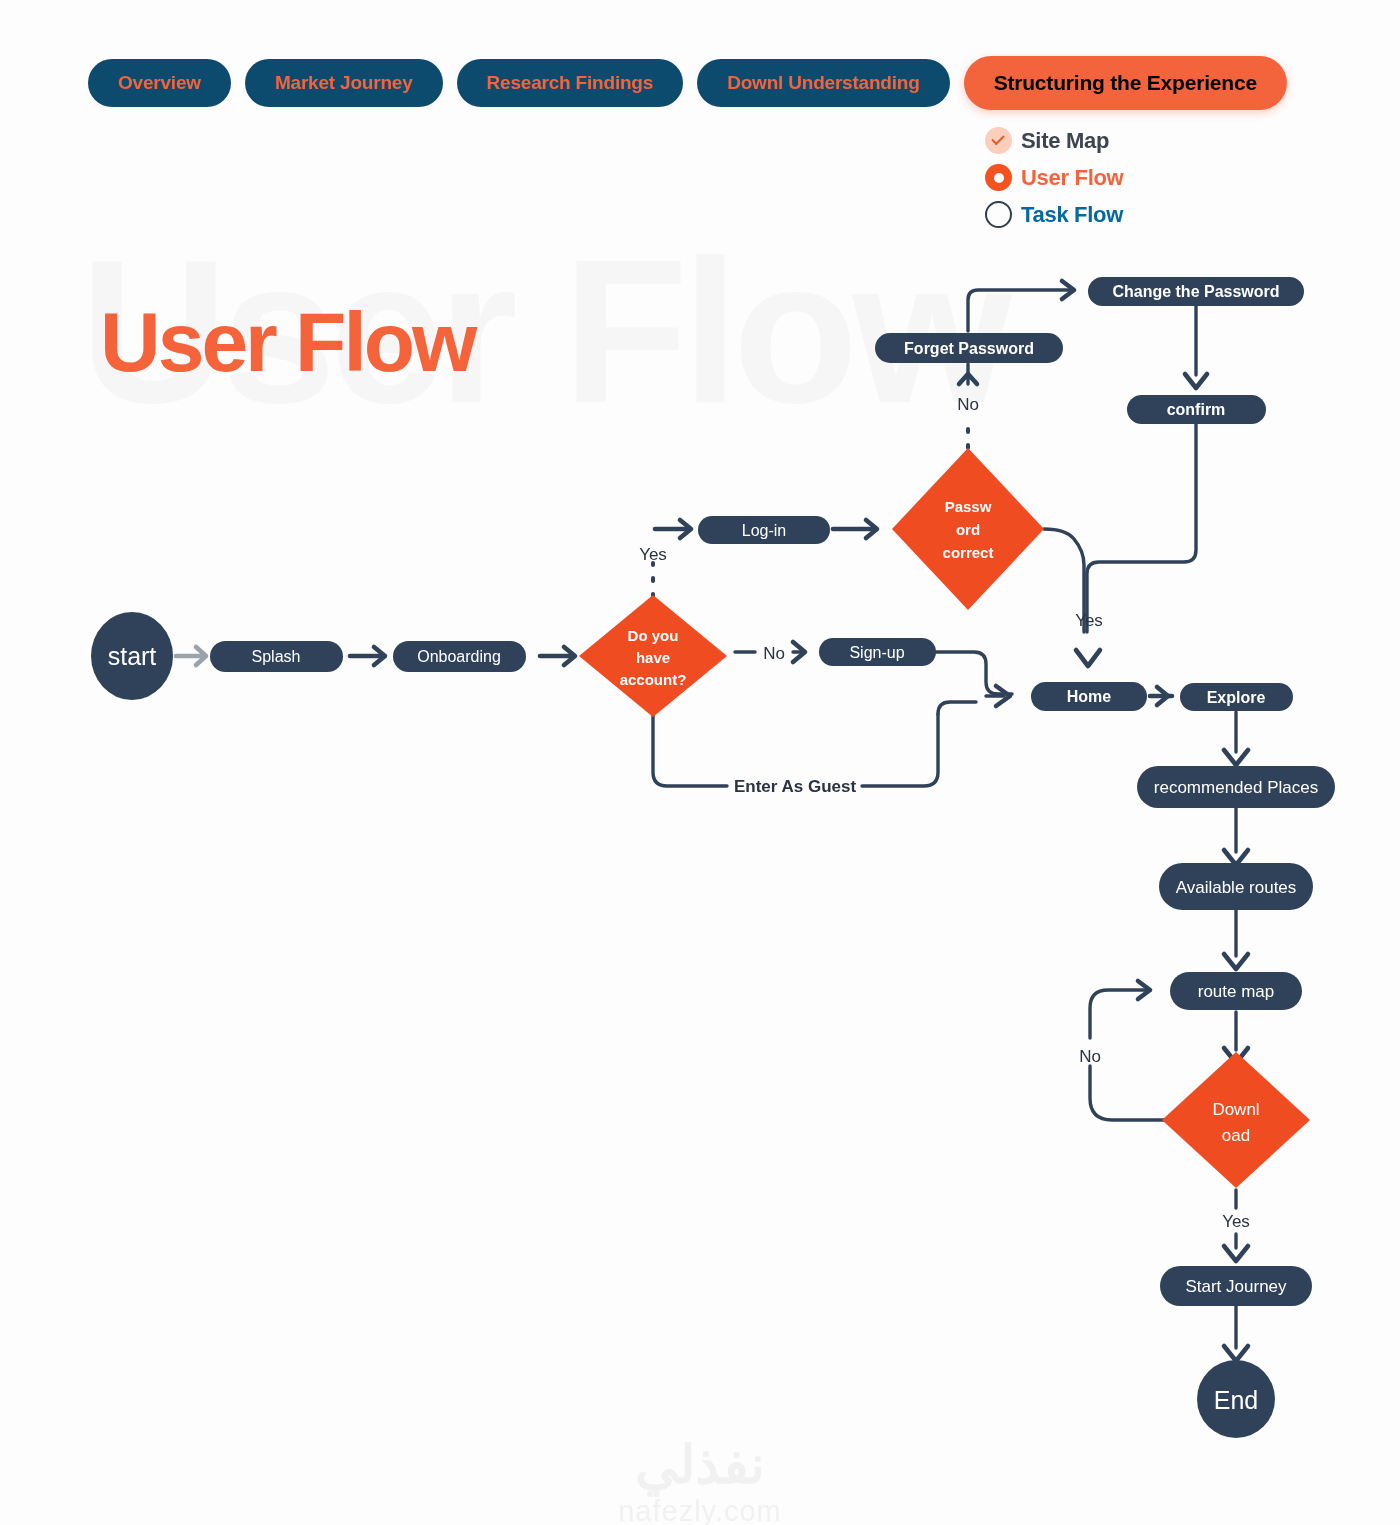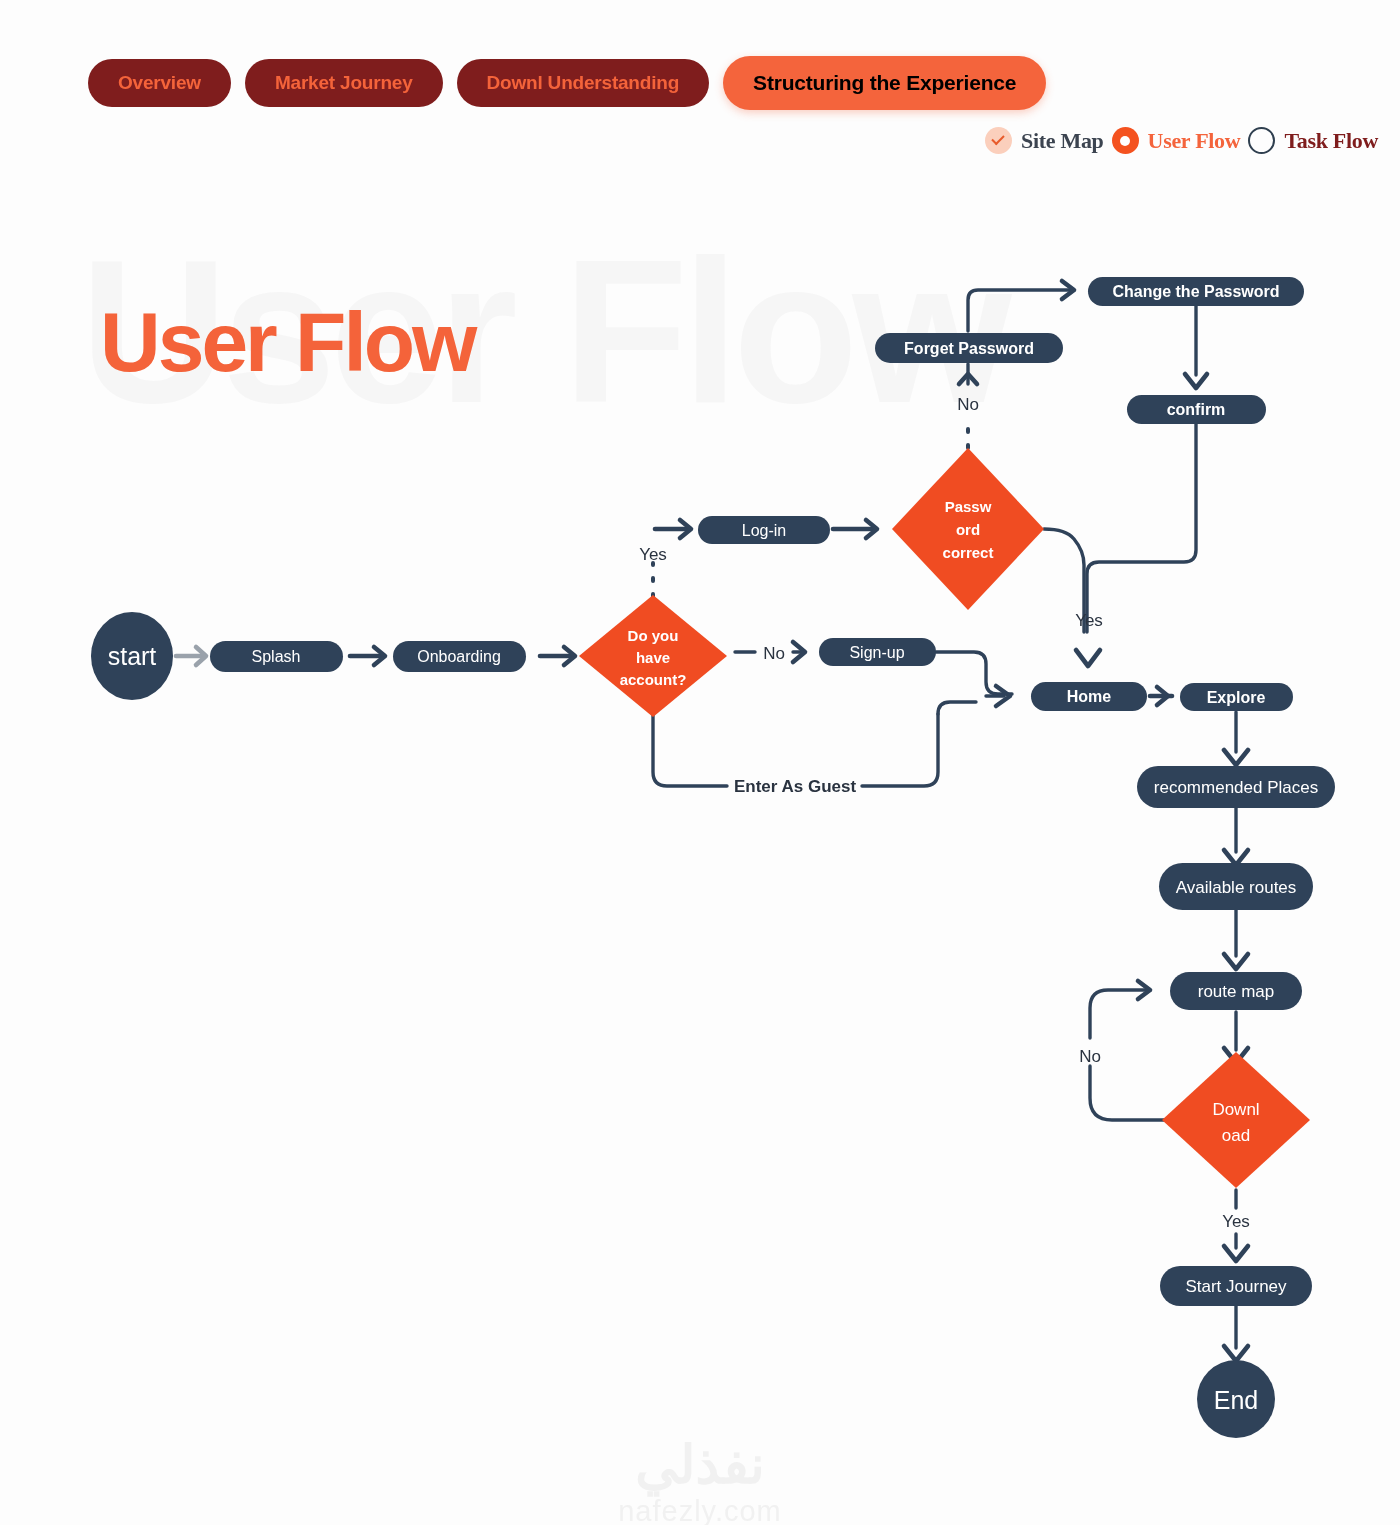--- a/index.html
+++ b/index.html
@@ -8,41 +8,41 @@
     background:#fdfdfd;
     font-family:"Liberation Sans", sans-serif;
     position:relative;overflow:hidden;
   }
   
   .navbar{position:absolute;left:88px;top:56px;display:flex;align-items:center;gap:14px;}
   .pill{
     border-radius:30px;padding:13px 30px;font-size:19px;font-weight:bold;
     letter-spacing:-0.2px;white-space:nowrap;
   }
-  .pill.inactive{background:#7f1d1d;color:#f4633a;}
+  .pill.inactive{background:#0c4a6e;color:#f4633a;}
   .pill.active{background:#f4643c;color:#000000;padding:15px 30px;font-size:21px;
     box-shadow:0 3px 9px rgba(244,100,60,.30);}
   
-  .radio-list{position:absolute;left:985px;top:126px;display:flex;gap:8px;font-family:Liberation Serif, serif;}
+  .radio-list{position:absolute;left:985px;top:126px;display:flex;flex-direction:column;gap:8px;}
   .radio-row{display:flex;align-items:center;gap:9px;height:29px;}
   .rmark{width:27px;height:27px;border-radius:50%;flex:none;position:relative;box-sizing:border-box;}
   .rmark.check{background:#fbcfbc;}
   .rmark.check::after{
     content:"";position:absolute;left:7px;top:8px;width:10px;height:5px;
     border-left:2.6px solid #e85a2a;border-bottom:2.6px solid #e85a2a;
     transform:rotate(-45deg);
   }
   .rmark.sel{background:#f4521f;}
   .rmark.sel::after{content:"";position:absolute;left:8.5px;top:8.5px;width:10px;height:10px;
     border-radius:50%;background:#fff;}
   .rmark.empty{border:2.4px solid #2f3f4f;background:transparent;}
   .rlabel{font-size:22px;font-weight:bold;letter-spacing:-0.3px;}
   .rlabel.dark{color:#3c4450;}
   .rlabel.orange{color:#f4643c;}
-  .rlabel.grey{color:#7f1d1d;}
+  .rlabel.grey{color:#0369a1;}
   
   .watermark{
     position:absolute;left:80px;top:228px;font-size:205px;font-weight:bold;
     color:#f6f6f6;letter-spacing:-6px;line-height:1;user-select:none;white-space:nowrap;
   }
   .headline{
     position:absolute;left:100px;top:300px;font-size:84px;font-weight:bold;
     color:#f4633a;letter-spacing:-3px;line-height:1;white-space:nowrap;
   }
   
@@ -68,20 +68,21 @@
   }
   .footer .ar-logo{font-size:53px;font-weight:bold;letter-spacing:2px;line-height:1;}
   .footer .dom{font-size:29px;letter-spacing:1px;line-height:1.4;}
 </style>
 </head>
 <body>
 
 <div class="navbar">
   <div class="pill inactive">Overview</div>
   <div class="pill inactive">Market Journey</div>
+  <div class="pill inactive">Research Findings</div>
   <div class="pill inactive">Downl Understanding</div>
   <div class="pill active">Structuring the Experience</div>
 </div>
 
 <div class="radio-list">
   <div class="radio-row">
     <span class="rmark check"></span>
     <span class="rlabel dark">Site Map</span>
   </div>
   <div class="radio-row">

